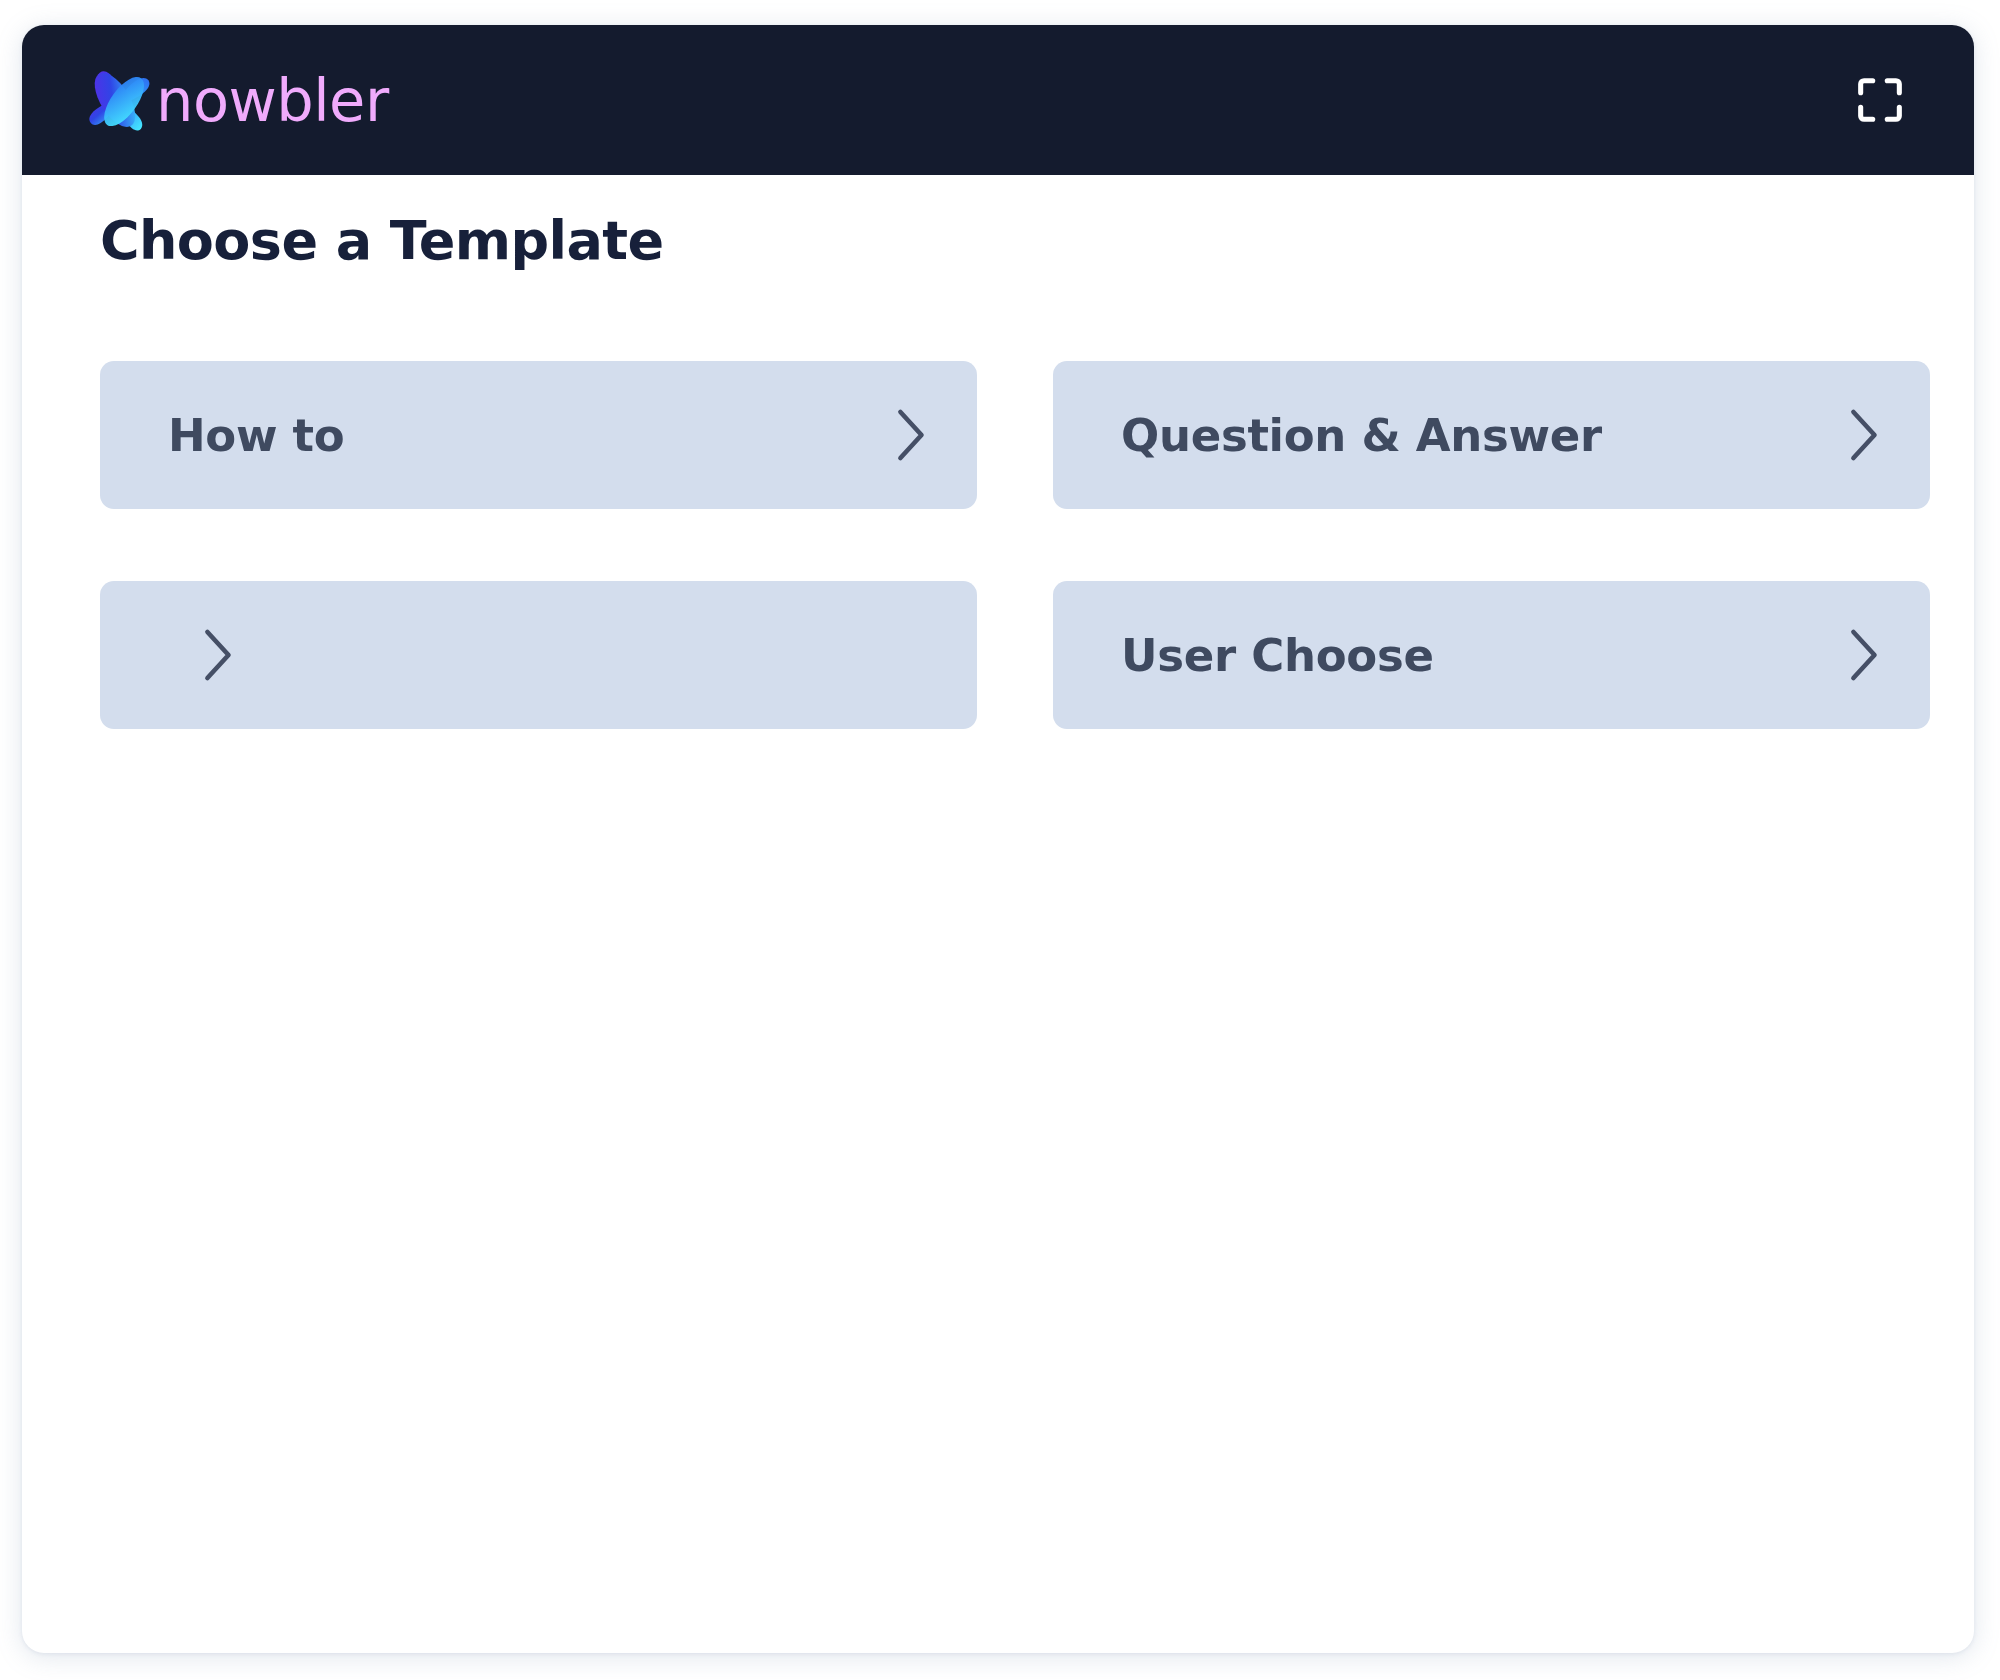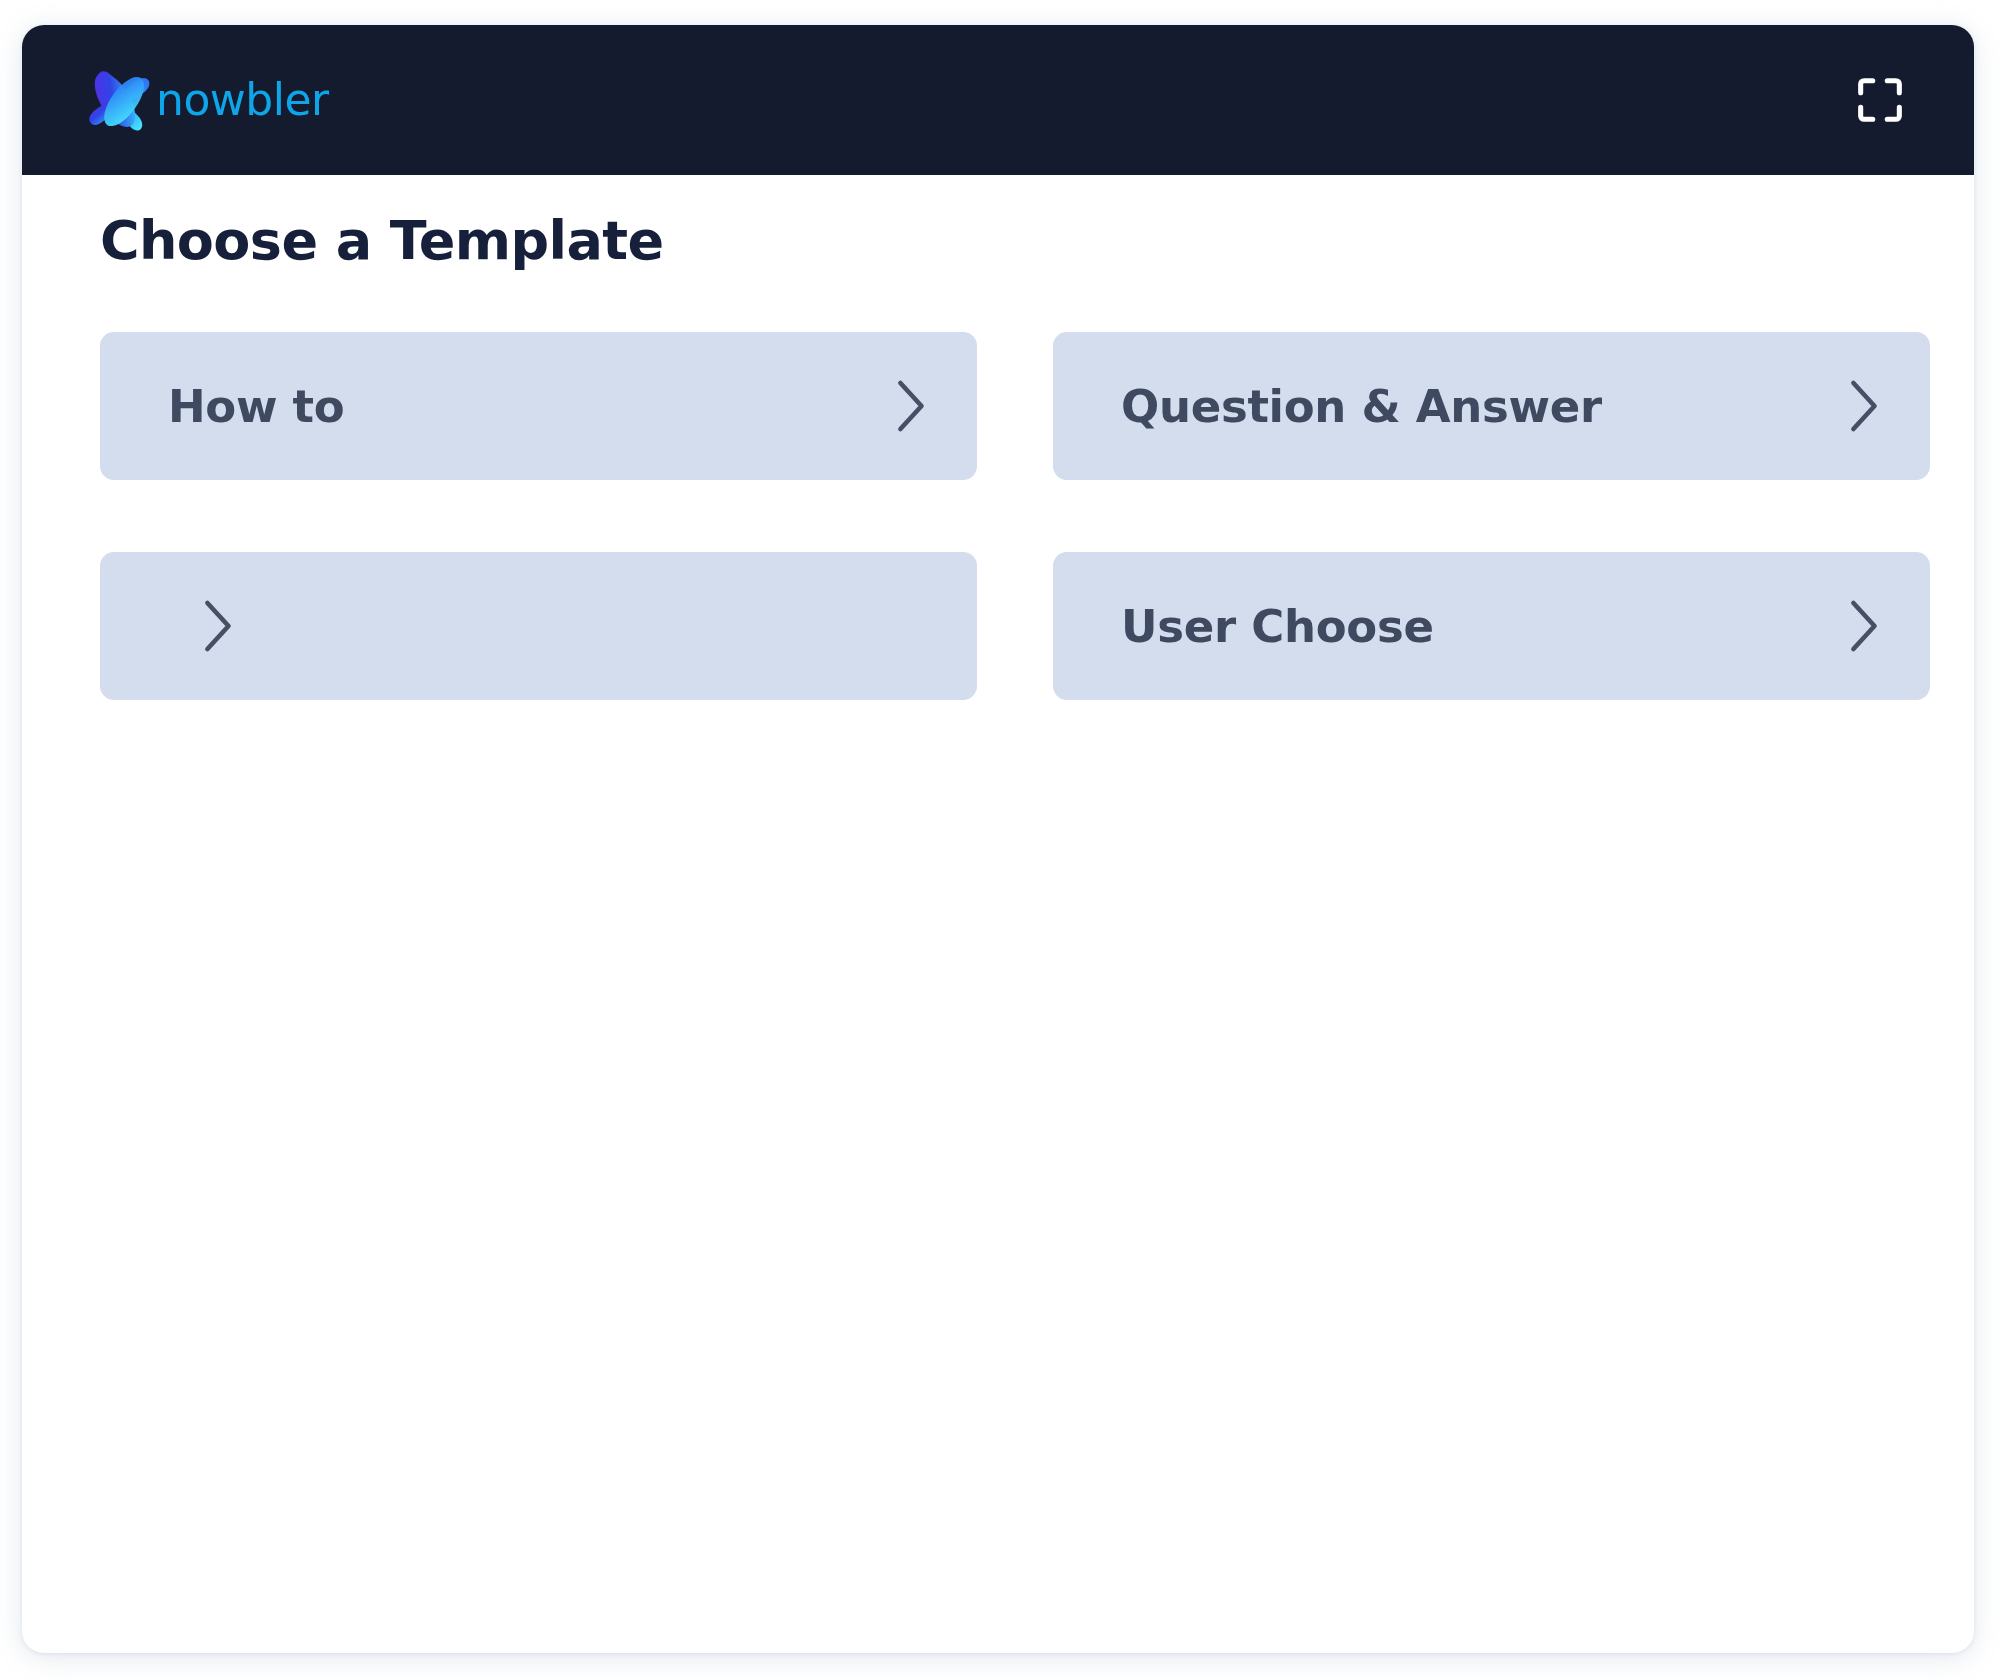--- a/index.html
+++ b/index.html
@@ -46,22 +46,22 @@
   }
 
   #logo-mark {
     width: 76px;
     height: 76px;
     flex: none;
     display: block;
   }
 
   #brand-wordmark {
-    color: #0ea5e9;
-    font-size: 44px;
+    color: #f0abfc;
+    font-size: 59px;
     letter-spacing: -0.5px;
     font-weight: 400;
     line-height: 1;
     margin-left: -2px;
     font-family: "DejaVu Sans", sans-serif;
   }
 
   #fullscreen-button {
     width: 72px;
     height: 72px;
@@ -84,21 +84,21 @@
     font-size: 54px;
     font-weight: 700;
     color: #17203a;
     letter-spacing: -0.6px;
     margin: 0;
     line-height: 1.15;
     font-family: "DejaVu Sans", sans-serif;
   }
 
   #template-grid {
-    margin-top: 60px;
+    margin-top: 89px;
     display: grid;
     grid-template-columns: 877px 877px;
     column-gap: 76px;
     row-gap: 72px;
   }
 
   .template-card {
     height: 148px;
     background: #d3dded;
     border-radius: 14px;

